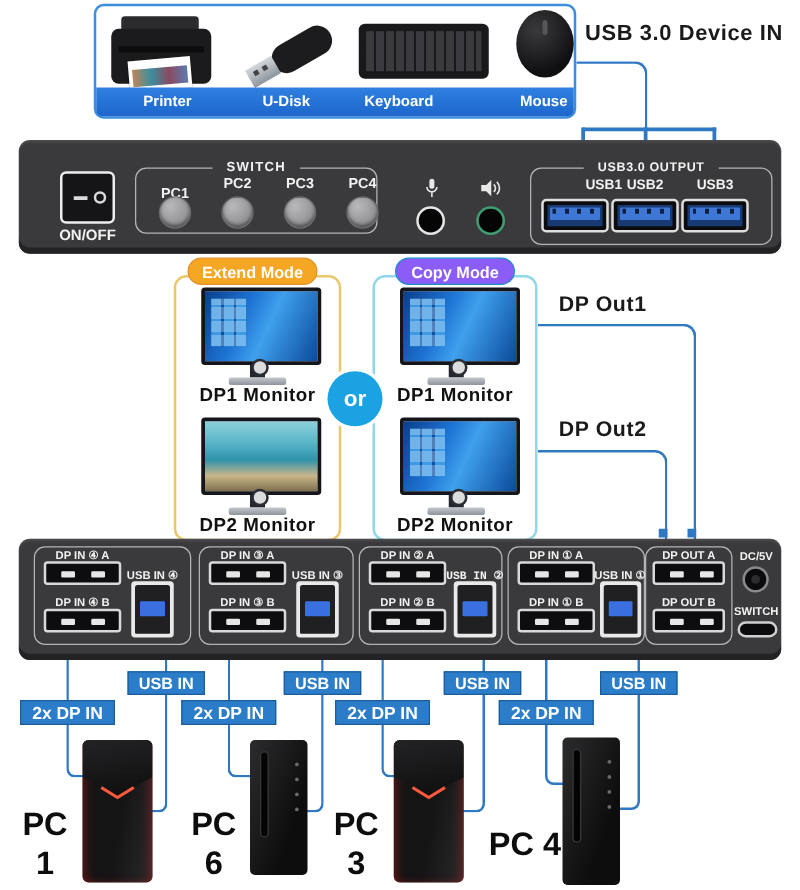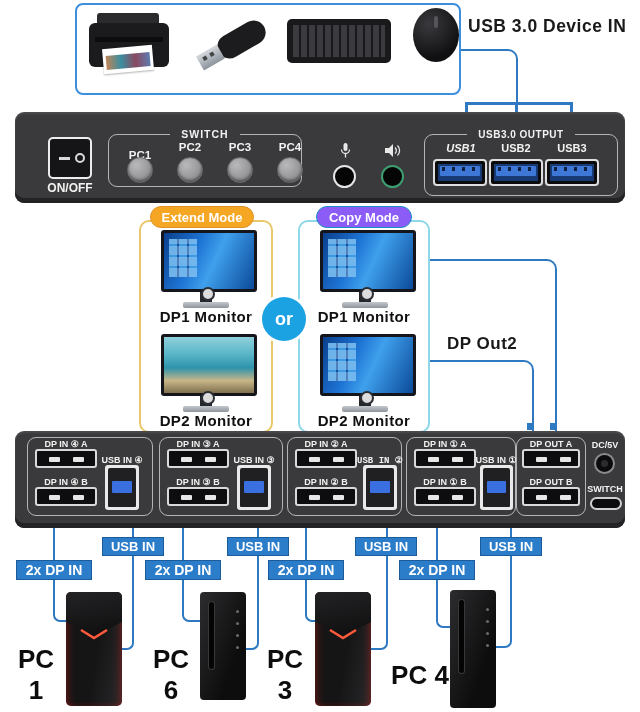--- a/index.html
+++ b/index.html
@@ -105,20 +105,26 @@
       <div class="abs" style="left:6px;top:6px;width:92px;height:32px;
         background:repeating-linear-gradient(90deg,#3b3b3f 0 6px,#19191b 6px 8px),
                    repeating-linear-gradient(0deg,#3b3b3f 0 6px,#19191b 6px 8px);"></div>
     </div>
 
     <div class="abs" style="left:336px;top:3px;width:46px;height:54px;border-radius:50%;
       background:radial-gradient(circle at 35% 30%, #3a3a3e, #101012 70%);">
       <div class="abs" style="left:21px;top:8px;width:4px;height:12px;background:#55555a;border-radius:2px;"></div>
     </div>
 
+    <div class="dbar">
+      <div class="dbar-lbl ctr" style="left:26px;width:62px;">Printer</div>
+      <div class="dbar-lbl ctr" style="left:120px;width:64px;">U-Disk</div>
+      <div class="dbar-lbl ctr" style="left:208px;width:68px;">Keyboard</div>
+      <div class="dbar-lbl ctr" style="left:330px;width:56px;">Mouse</div>
+    </div>
   </div>
 
   <div class="abs" style="left:468px;top:16px;width:172px;font-size:17.5px;font-weight:bold;letter-spacing:.5px;">USB 3.0 Device IN</div>
 
   <div class="abs panel" style="left:15px;top:112px;width:610px;height:91px;">
 
     <div class="abs" style="left:33px;top:25px;width:44px;height:42px;border:2.5px solid #ededed;border-radius:5px;background:#151517;">
       <div class="abs" style="left:9px;top:18px;width:11px;height:3px;background:#dadada;"></div>
       <div class="abs" style="left:25px;top:14px;width:10px;height:10px;border:2px solid #dadada;border-radius:50%;"></div>
     </div>
@@ -146,21 +152,21 @@
     <div class="abs" style="left:369px;top:31px;">
       <svg width="18" height="15" viewBox="0 0 18 15">
           <polygon points="1,5 5,5 9,1 9,14 5,10 1,10" fill="#e8e8e8"></polygon>
           <path d="M11 4.5 a4 4 0 0 1 0 6 M13.5 2.5 a7 7 0 0 1 0 10" stroke="#e8e8e8" stroke-width="1.3" fill="none"></path>
         </svg>
     </div>
     <div class="abs jack" style="left:366px;top:53px;width:23px;height:23px;border:2.5px solid #3f9d72;"></div>
 
     <div class="abs bracket" style="left:409px;top:22px;width:194px;height:62px;"></div>
     <div class="abs blabel ctr" style="left:452px;top:15px;width:108px;height:14px;font-size:10px;letter-spacing:.5px;">USB3.0 OUTPUT</div>
-    <div class="abs wlbl ctr" style="left:419px;top:29px;width:54px;height:13px;font-size:11px;font-style:italic;">USB1</div>
+    <div class="abs wlbl ctr" style="left:441px;top:29px;width:54px;height:13px;font-size:11px;">USB1</div>
     <div class="abs wlbl ctr" style="left:474px;top:29px;width:54px;height:13px;font-size:11px;">USB2</div>
     <div class="abs wlbl ctr" style="left:530px;top:29px;width:54px;height:13px;font-size:11px;">USB3</div>
     <div class="abs usba" style="left:418px;top:47px;width:54px;height:27px;">
         <div class="fill"></div>
         <div class="tongue"></div>
         <div class="pins"></div>
       </div>
     <div class="abs usba" style="left:474px;top:47px;width:54px;height:27px;">
         <div class="fill"></div>
         <div class="tongue"></div>
@@ -170,20 +176,21 @@
         <div class="fill"></div>
         <div class="tongue"></div>
         <div class="pins"></div>
       </div>
   </div>
 
   <div class="abs elbow-tr" style="left:430px;top:259px;width:127px;height:173px;"></div>
   <div class="abs elbow-tr" style="left:430px;top:360px;width:104px;height:72px;"></div>
   <div class="abs dot" style="left:550px;top:423px;width:7px;height:7px;"></div>
   <div class="abs dot" style="left:527px;top:423px;width:7px;height:7px;"></div>
+  <div class="abs" style="left:447px;top:234px;width:110px;font-size:17px;font-weight:bold;letter-spacing:.5px;">DP Out1</div>
   <div class="abs" style="left:447px;top:334px;width:110px;font-size:17px;font-weight:bold;letter-spacing:.5px;">DP Out2</div>
 
   <div class="abs modebox" style="left:139px;top:220px;width:134px;height:213px;border:2px solid #E9C86B;"></div>
   <div class="abs modetag ctr" style="left:150px;top:206px;width:104px;height:22px;background:#F5A623;border:1.5px solid #e0922a;">Extend Mode</div>
   <div class="monitor" style="left:161px;top:230px;">
     <div class="mscreen win">
         <div class="tiles"></div>
       </div>
       <div class="mneck"></div>
       <div class="mhole"></div>

